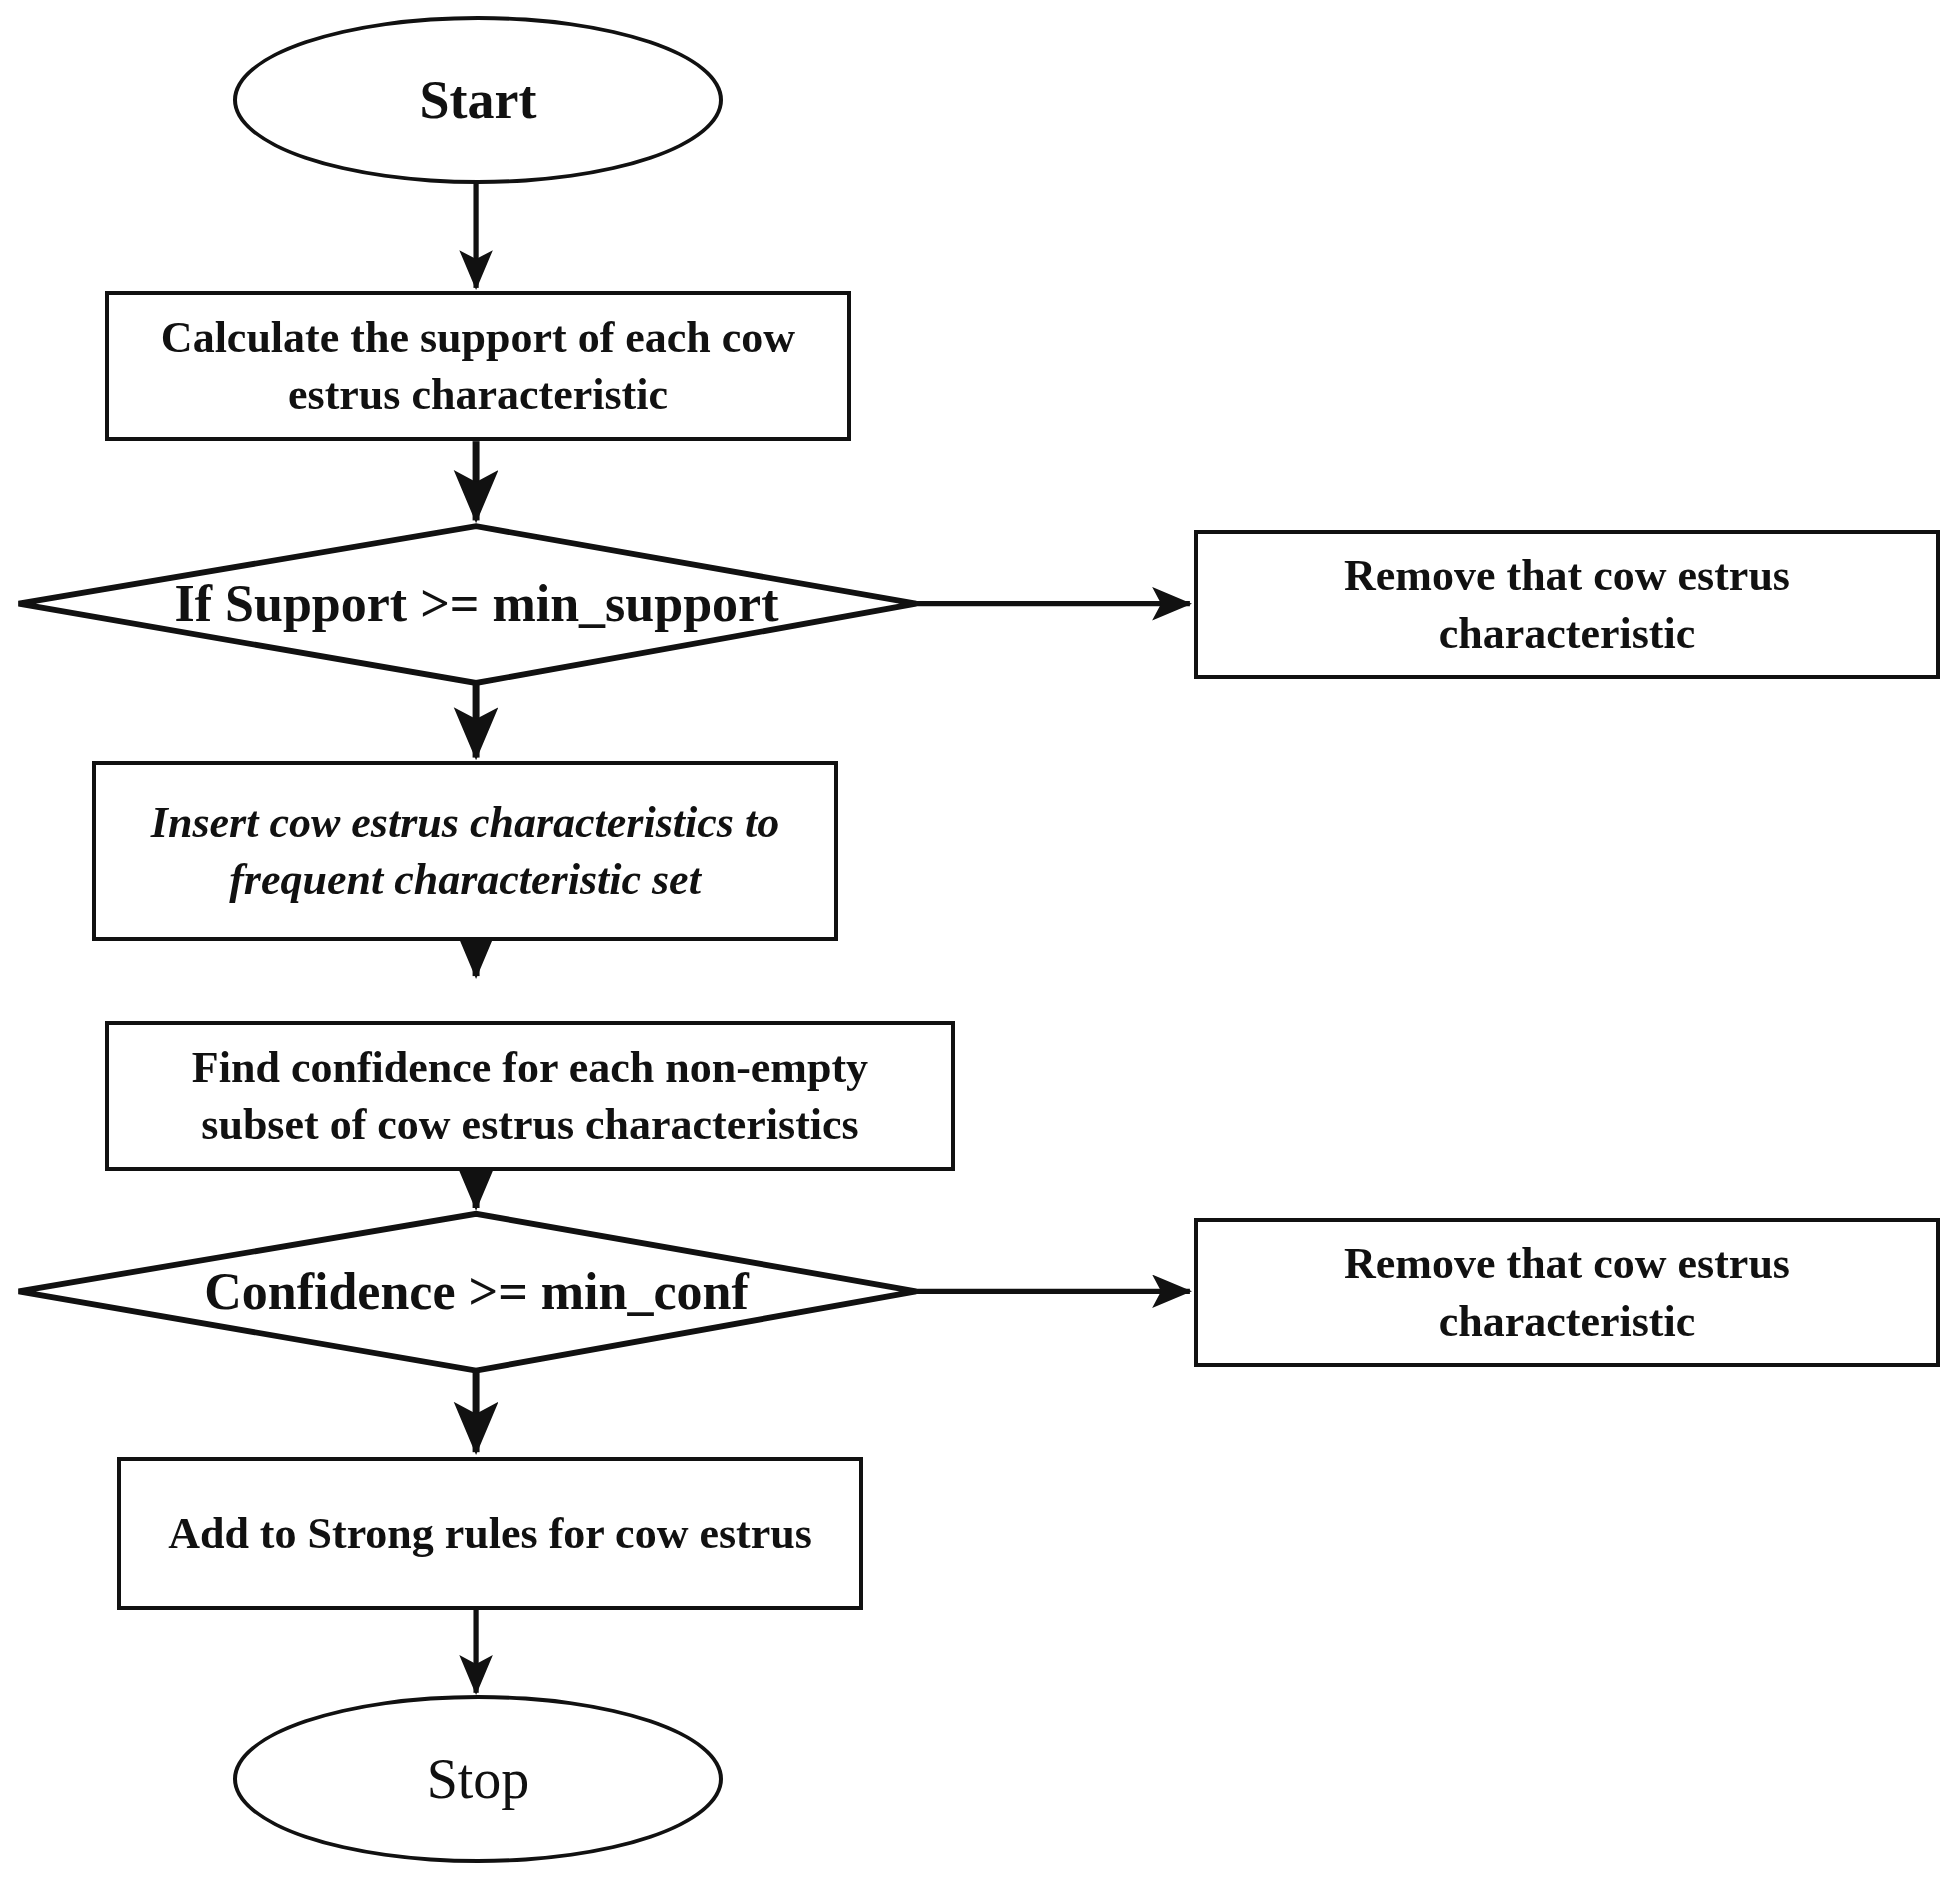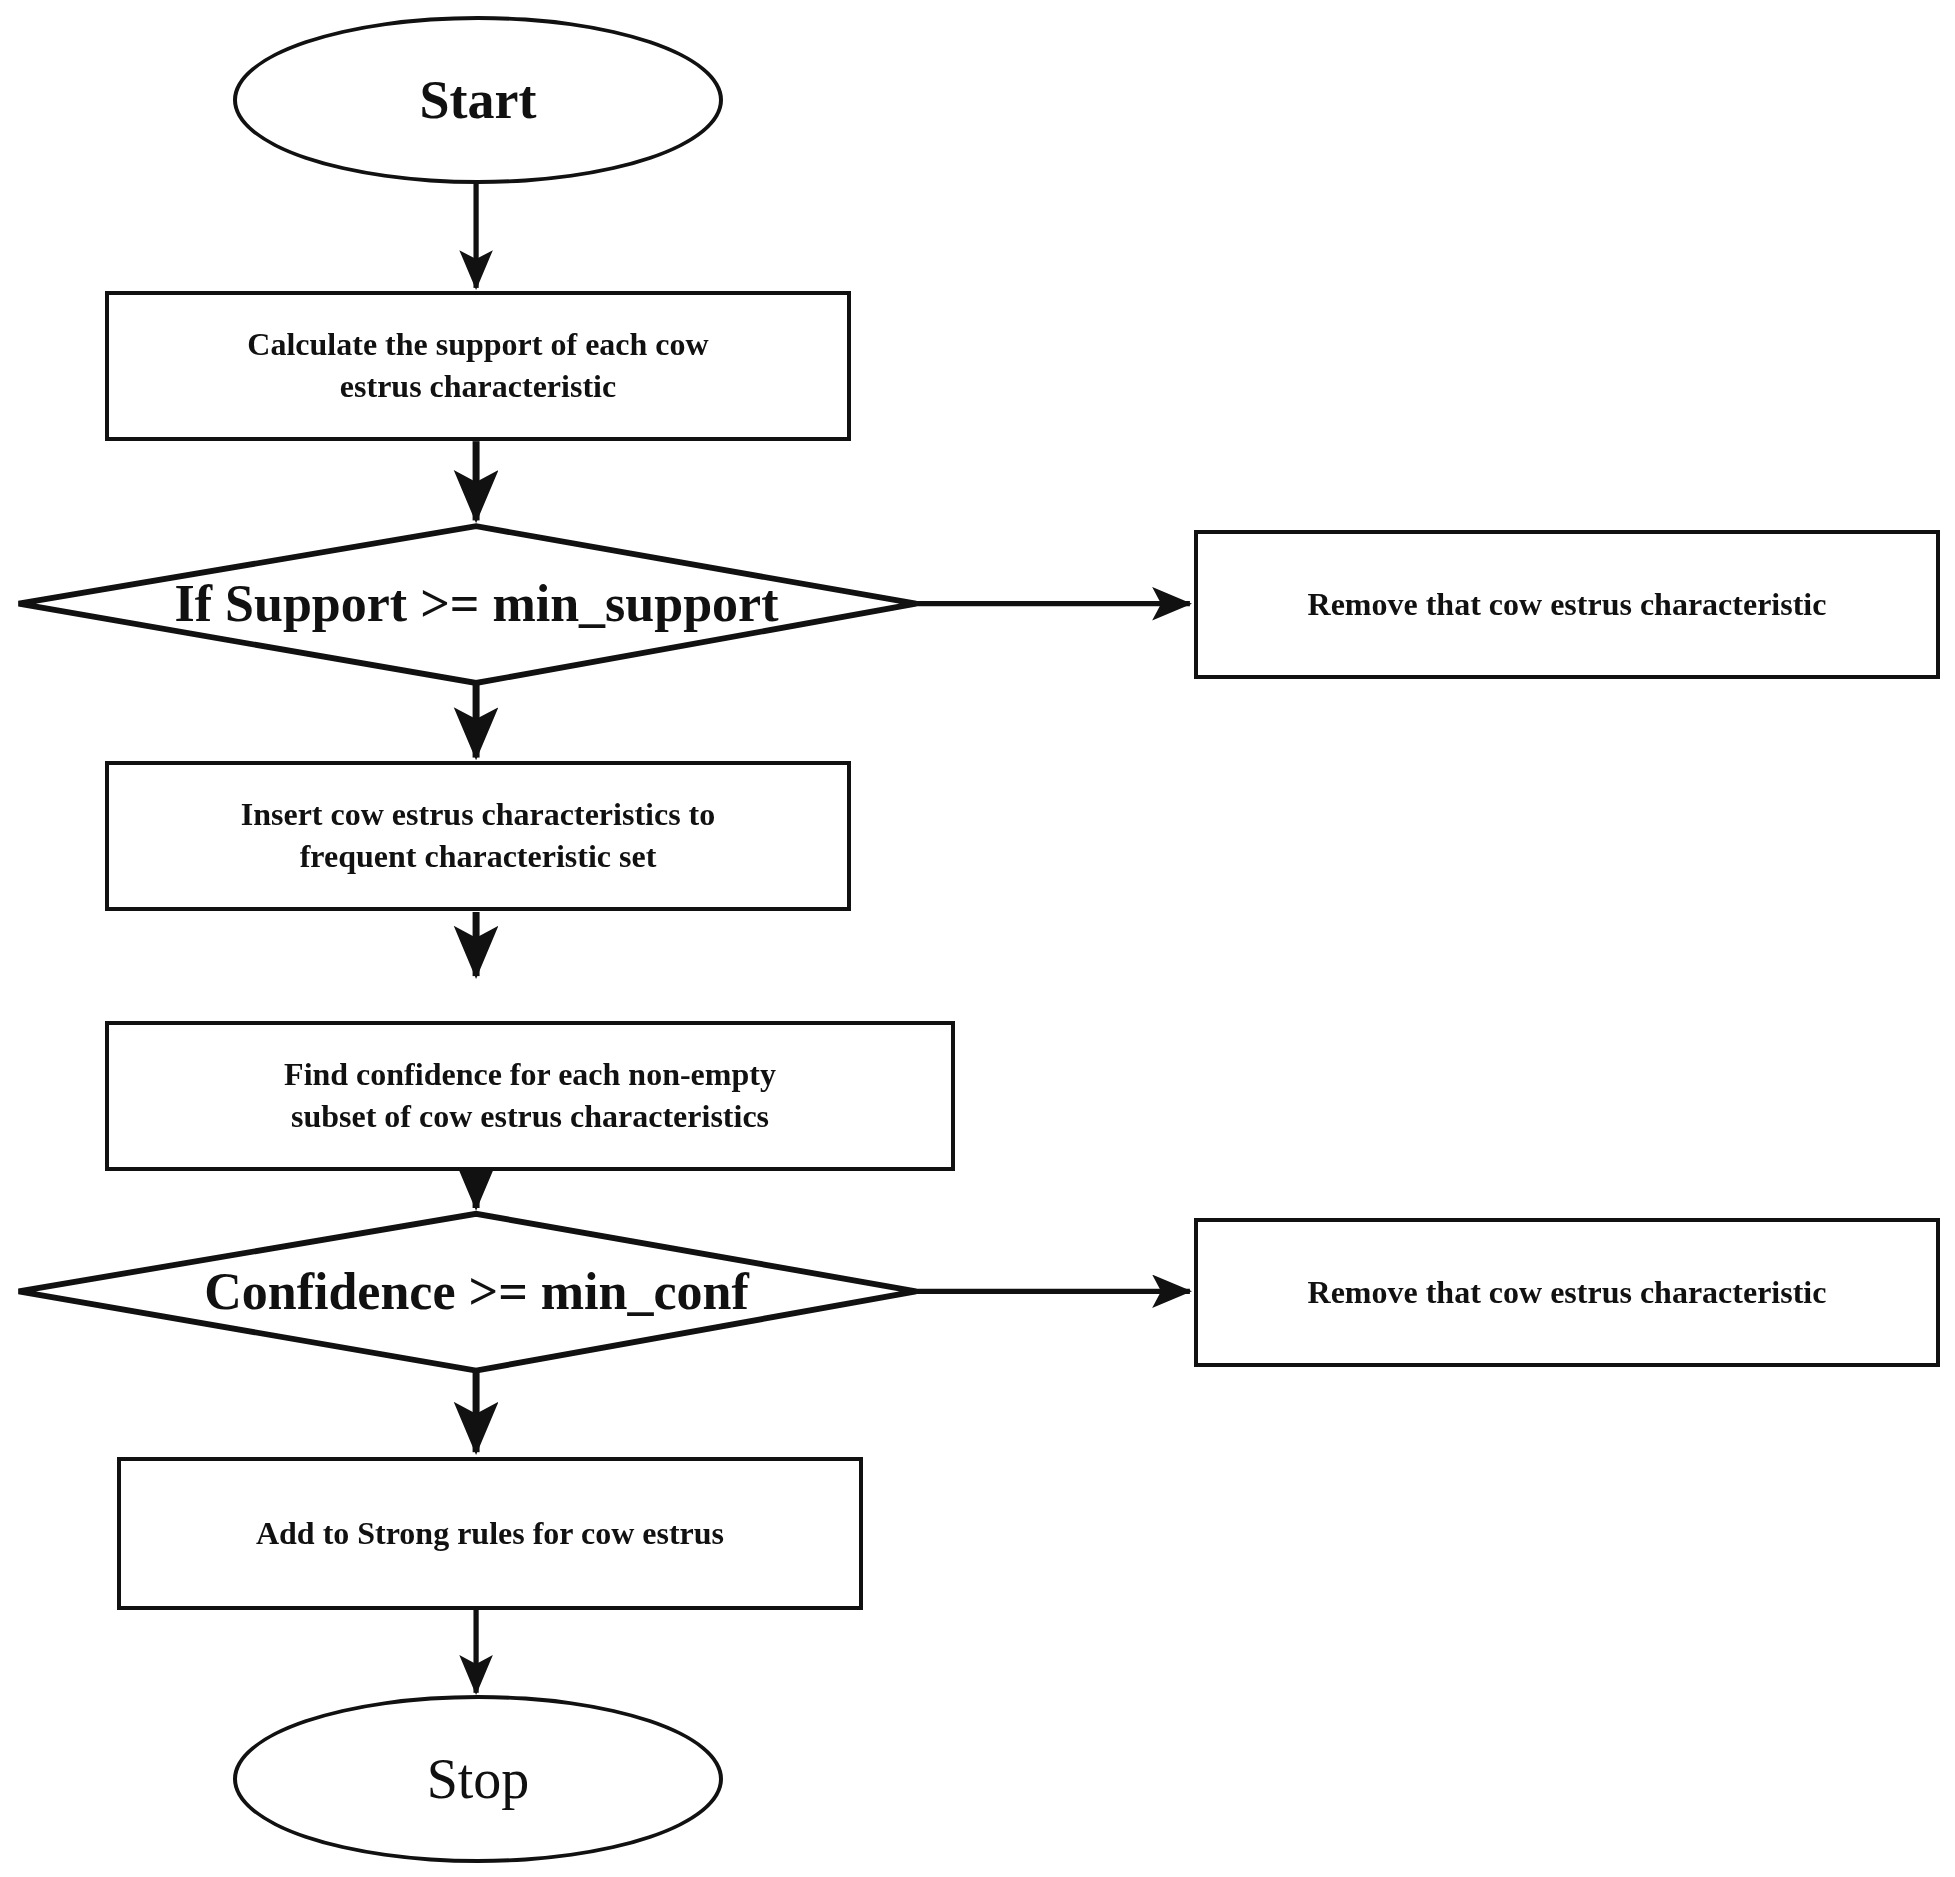--- a/index.html
+++ b/index.html
@@ -60,21 +60,21 @@
   .terminator.stop .node-label {
     font-weight: normal;
     font-size: 56px;
   }
   
   .process {
     border: 4.7px solid #111111;
     background: #ffffff;
   }
   .process .node-label {
-    font-size: 32px;
+    font-size: 44px;
     font-weight: bold;
     padding: 0 28px;
   }
   
   .decision {
     background: transparent;
     border: none;
   }
   .decision .node-label {
     font-size: 52px;
@@ -126,21 +126,21 @@
   </div>
 
   <div class="node decision" style="left:54px; top:558px; width:845px; height:91px;">
     <span class="node-label">If Support &gt;= min_support</span>
   </div>
 
   <div class="node process" style="left:1194px; top:530px; width:746px; height:149px;">
     <span class="node-label">Remove that cow estrus characteristic</span>
   </div>
 
-  <div class="node process" style="left:105px; top:761px; width:746px; height:150px;">
+  <div class="node process" style="left:92px; top:761px; width:746px; height:180px;font-style:italic;">
     <span class="node-label">Insert cow estrus characteristics to
 frequent characteristic set</span>
   </div>
 
   <div class="node process" style="left:105px; top:1021px; width:850px; height:150px;">
     <span class="node-label">Find confidence for each non-empty
 subset of cow estrus characteristics</span>
   </div>
 
   <div class="node decision" style="left:54px; top:1246px; width:845px; height:91px;">

